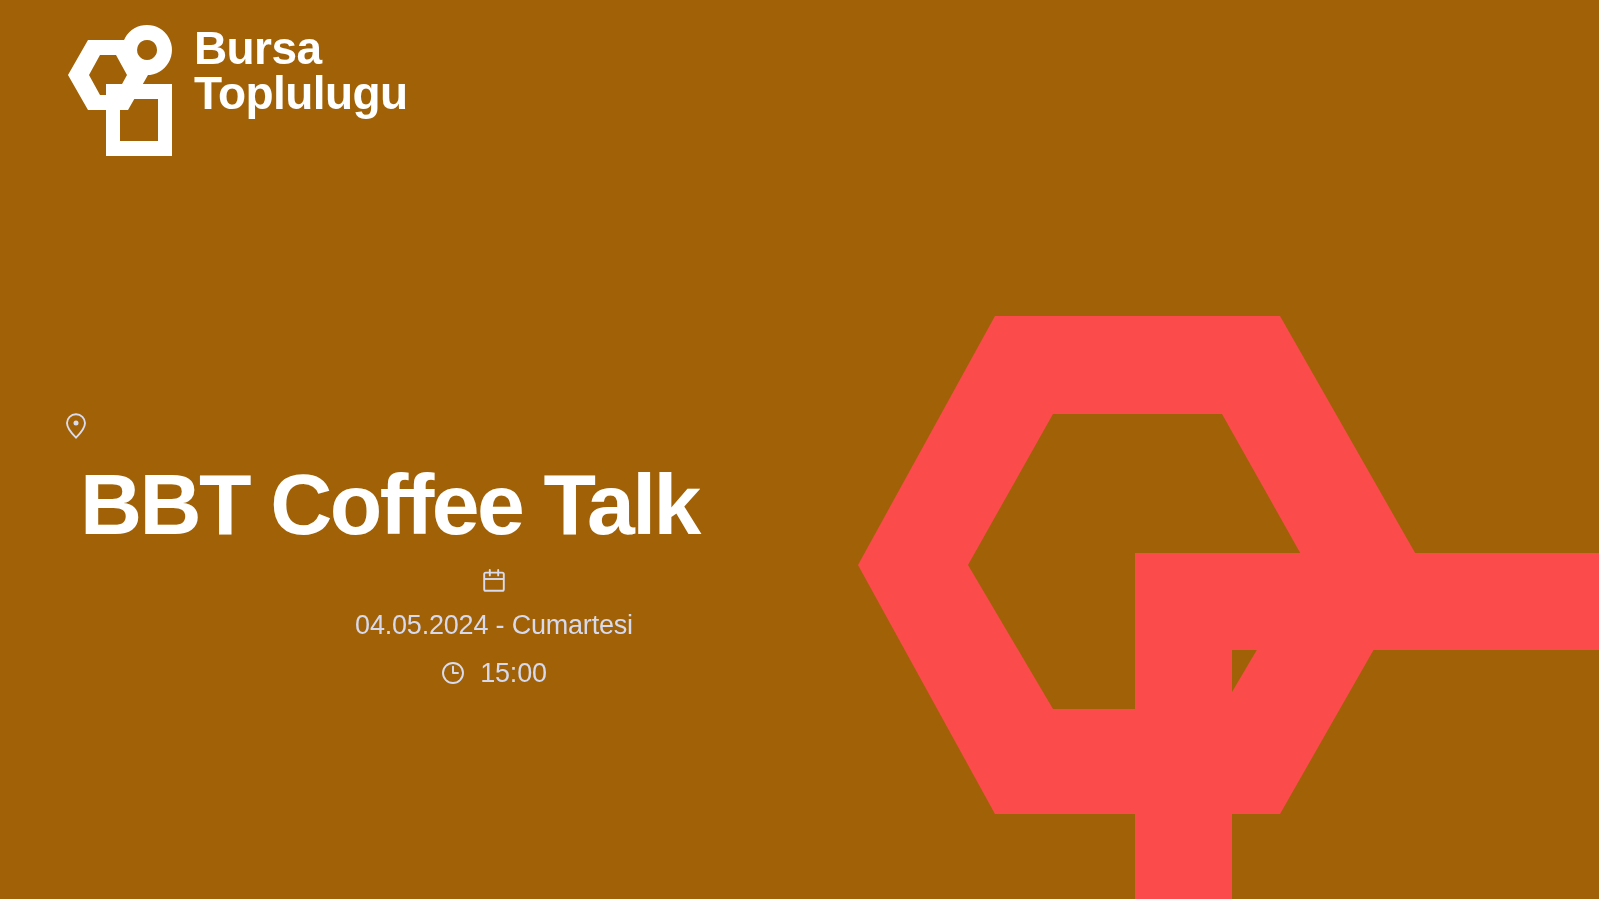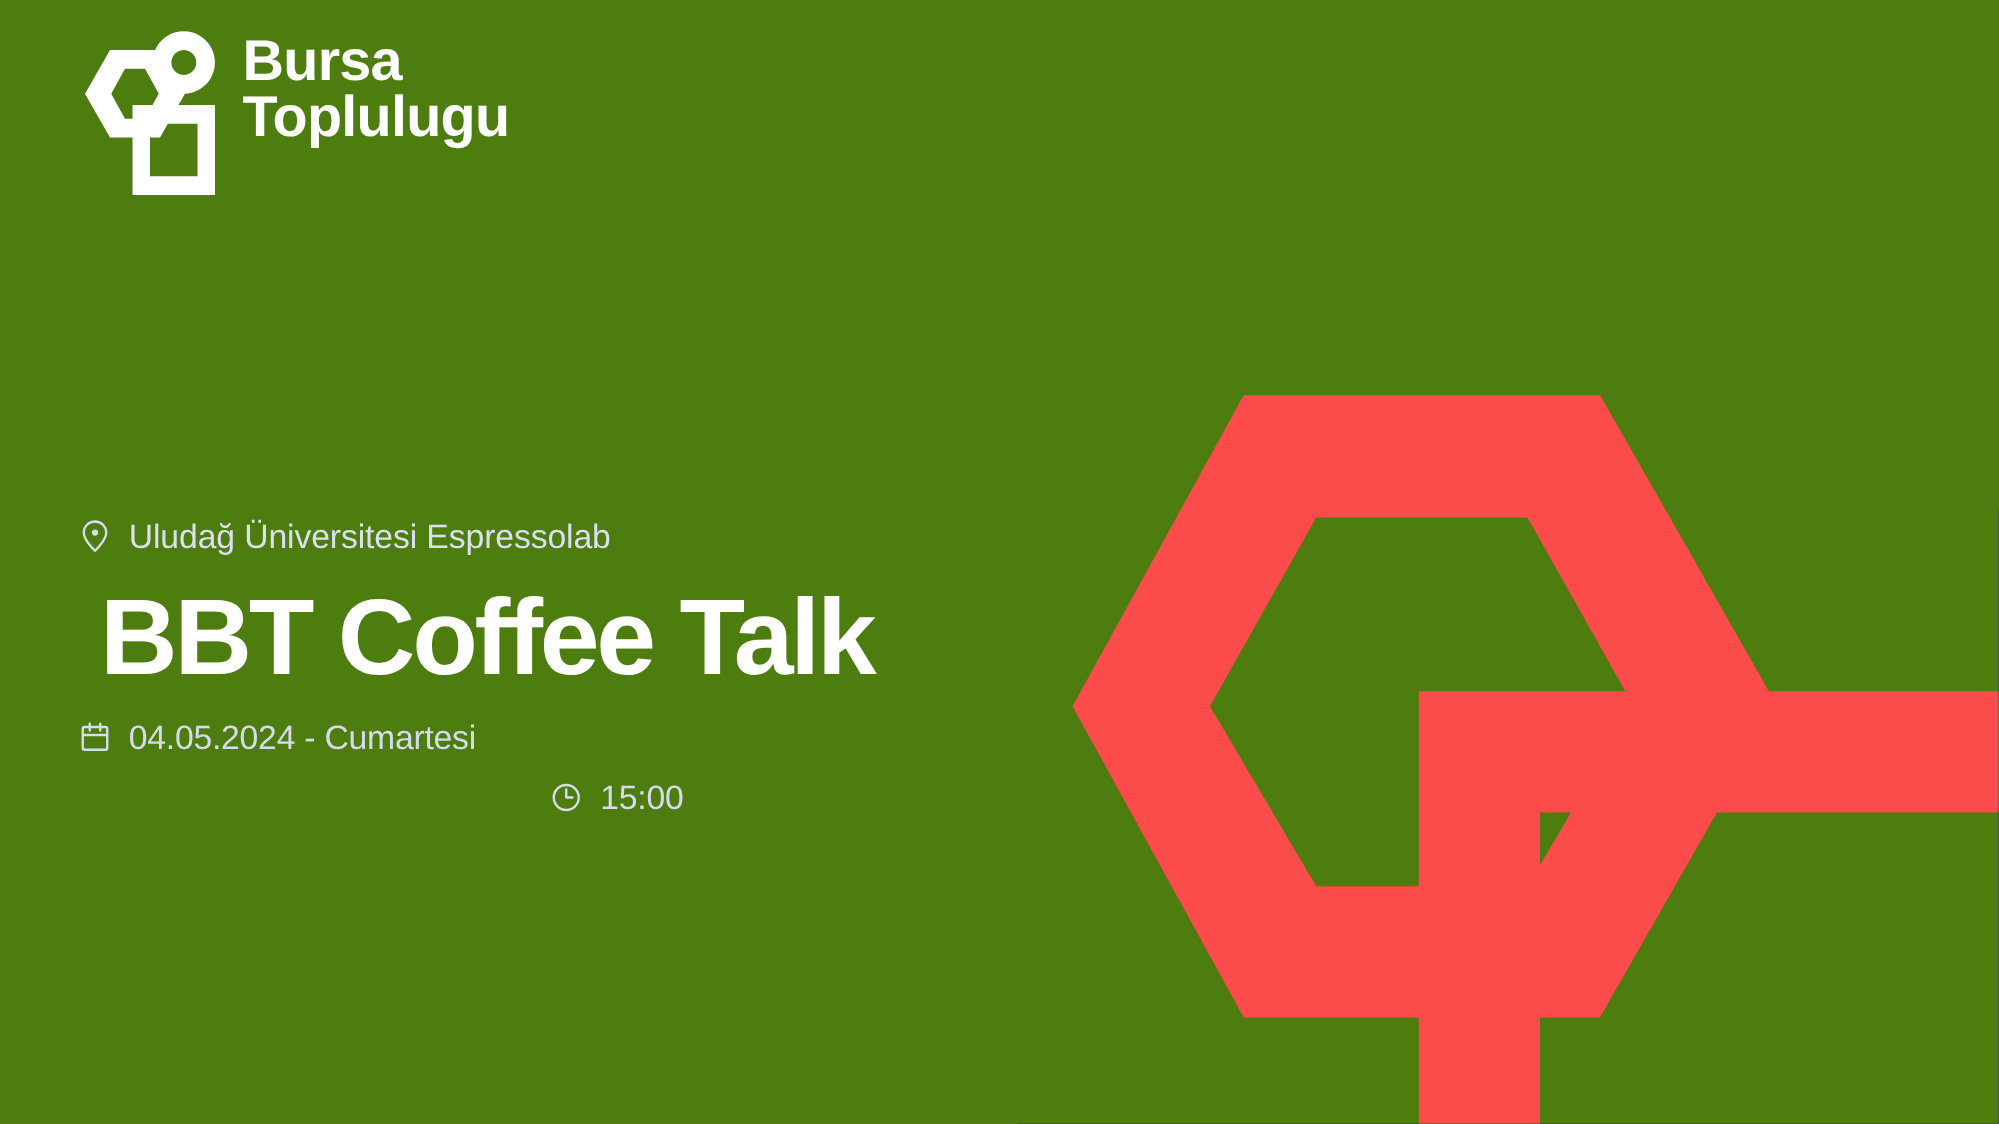--- a/index.html
+++ b/index.html
@@ -4,21 +4,21 @@
 <style>
   html, body {
     margin: 0;
     padding: 0;
     background: #2E3192;
   }
   #poster {
     position: relative;
     width: 1599px;
     height: 899px;
-    background: #4d7c0f;
+    background: #a16207;
     overflow: hidden;
     font-family: "Liberation Sans", sans-serif;
     -webkit-font-smoothing: antialiased;
   }
 
   
   #hero-mark {
     position: absolute;
     left: 0;
     top: 0;
@@ -88,20 +88,21 @@
     padding: 0;
     color: #FFFFFF;
     font-size: 86px;
     line-height: 96px;
     font-weight: 700;
     letter-spacing: -2.6px;
     white-space: nowrap;
   }
   #date-row {
     margin-top: 14px;
+    flex-direction: column;
   }
   #time-row {
     margin-top: 16px;
     justify-content: center;
   }
   .meta-text {
     color: #D7DAEC;
     font-size: 27px;
     line-height: 32px;
     font-weight: 400;
@@ -144,21 +145,20 @@
 
   </div>
 
   <div id="event-block">
 
     <div class="meta-row" id="venue-row">
       <svg class="meta-icon" width="24" height="28" viewBox="0 0 24 28" aria-hidden="true">
         <path d="M12 2.2 C7.0 2.2 3.0 6.2 3.0 11.1 C3.0 17.0 12 25.6 12 25.6 C12 25.6 21 17.0 21 11.1 C21 6.2 17.0 2.2 12 2.2 Z" fill="none" stroke="#D9DCEF" stroke-width="1.9"></path>
         <circle cx="12" cy="11.0" r="2.5" fill="#D9DCEF"></circle>
       </svg>
-      <span id="venue-text">Uludağ Üniversitesi Espressolab</span>
     </div>
 
     <h1 id="event-title">BBT Coffee Talk</h1>
 
     <div class="meta-row" id="date-row">
       <svg class="meta-icon" width="24" height="26" viewBox="0 0 24 26" aria-hidden="true">
         <rect x="2.2" y="4.6" width="19.6" height="18.2" rx="1.6" fill="none" stroke="#D9DCEF" stroke-width="1.9"></rect>
         <line x1="2.2" y1="11.0" x2="21.8" y2="11.0" stroke="#D9DCEF" stroke-width="1.9"></line>
         <line x1="7.8" y1="1.9" x2="7.8" y2="7.4" stroke="#D9DCEF" stroke-width="1.9" stroke-linecap="round"></line>
         <line x1="16.2" y1="1.9" x2="16.2" y2="7.4" stroke="#D9DCEF" stroke-width="1.9" stroke-linecap="round"></line>

